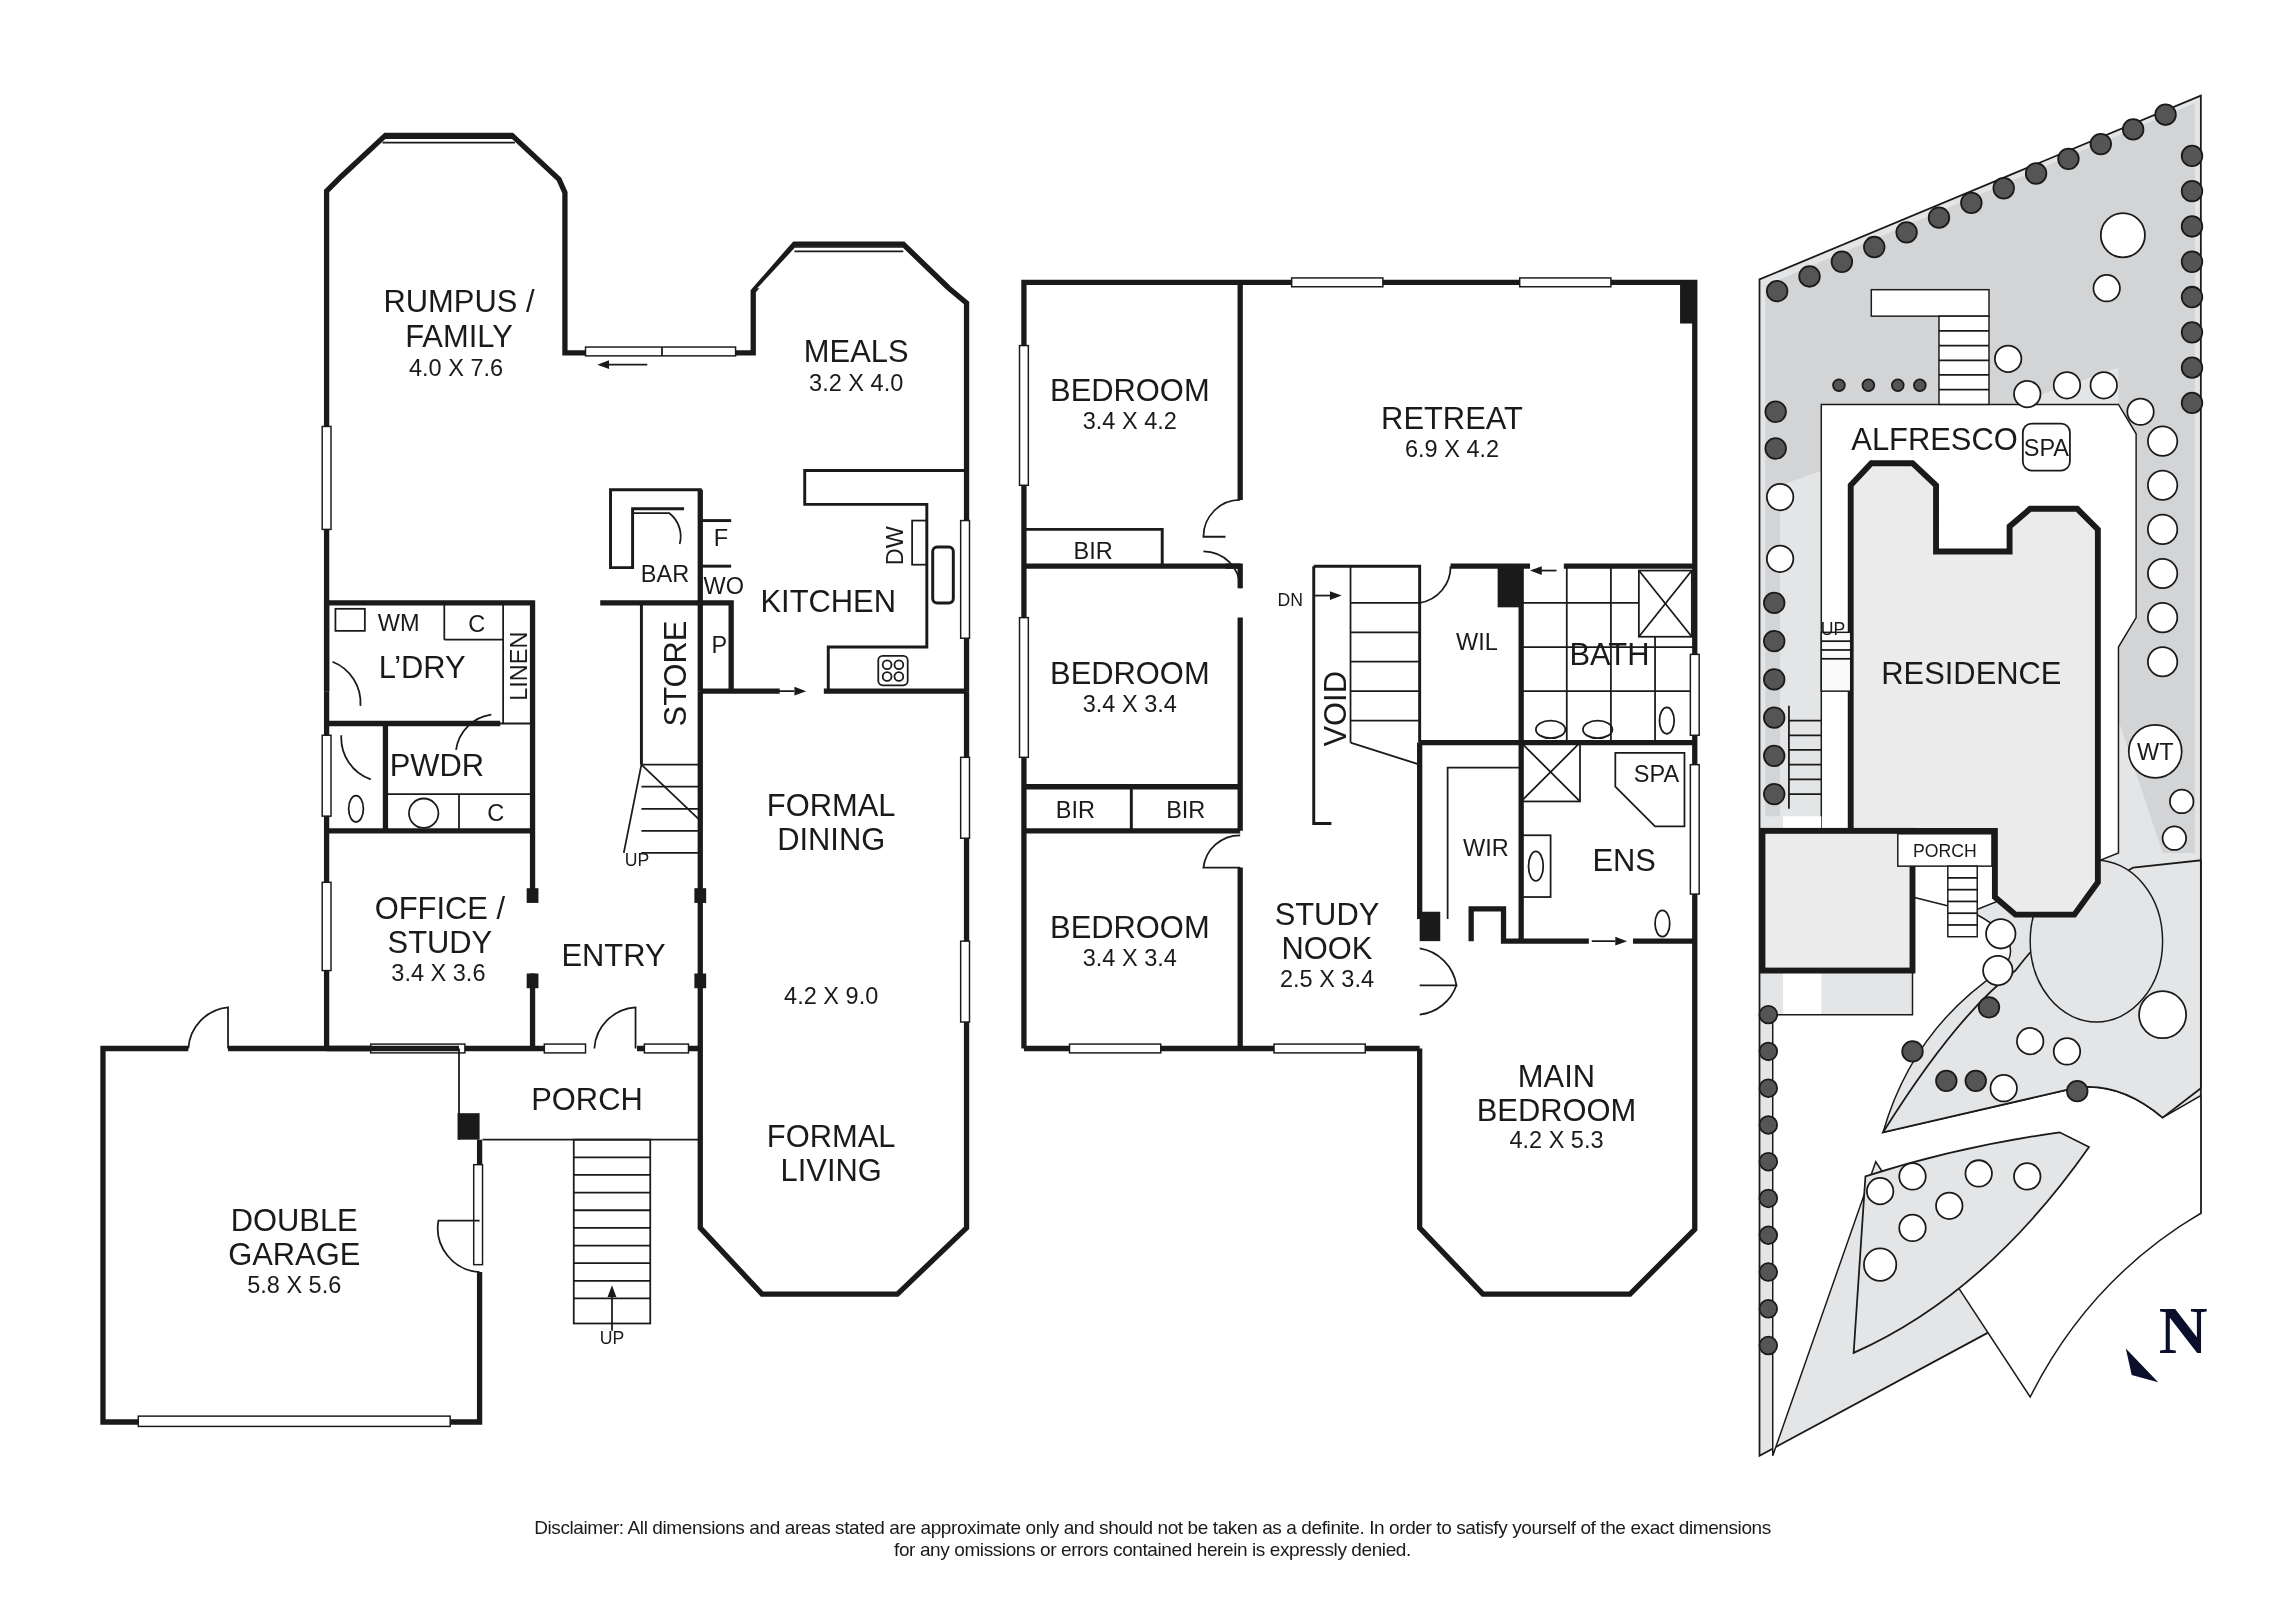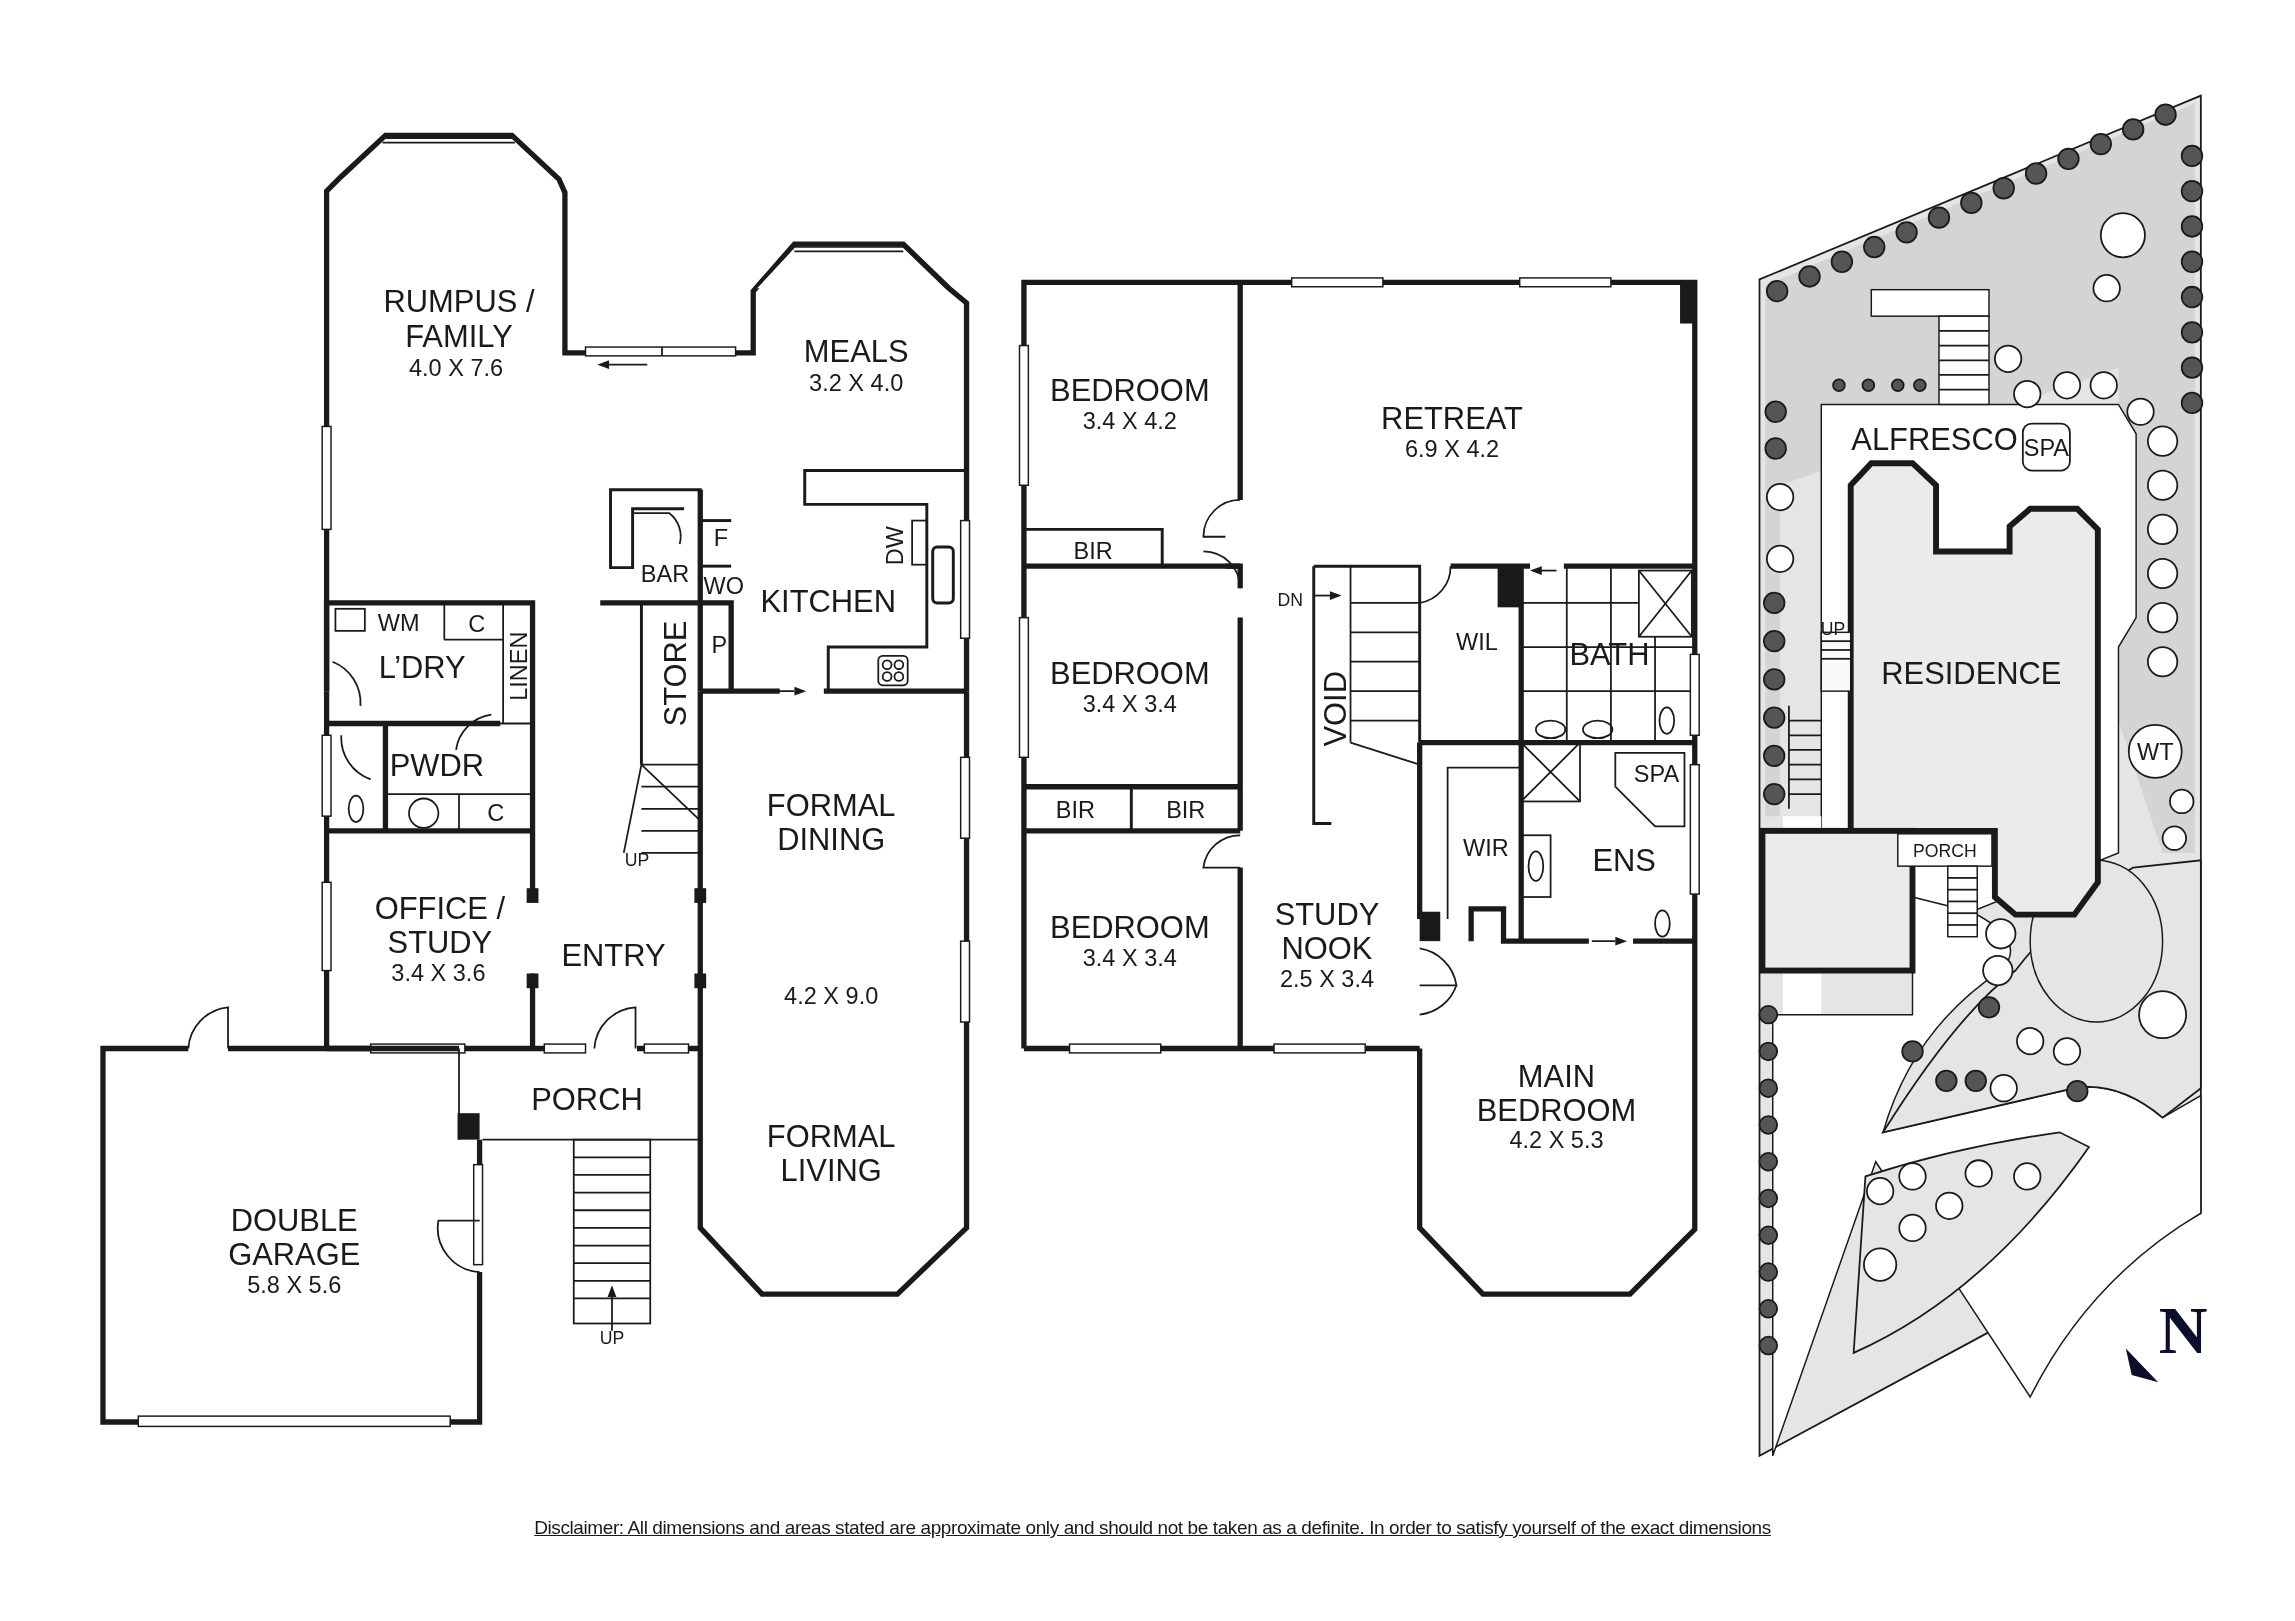--- a/index.html
+++ b/index.html
@@ -13,21 +13,21 @@
   .room{font-size:21px;}
   .dim{font-size:16px;}
   .small{font-size:16px;}
   .tiny{font-size:12px;}
   .site-land{fill:#e4e5e7;stroke:#1a1a1a;stroke-width:1.2;}
   .site-border{fill:#d3d4d6;}
   .res{fill:#ebebeb;stroke:#1a1a1a;stroke-width:4;}
   .tree{fill:#fff;stroke:#1a1a1a;stroke-width:1.2;}
   .treedark{fill:#555;stroke:#1a1a1a;stroke-width:1.2;}
   .solid{fill:#1a1a1a;}
-  #disclaimer{position:absolute;left:367px;top:1517px;width:1571px;text-align:center;font-size:19px;line-height:22px;color:#1a1a1a;letter-spacing:-0.4px;text-decoration:underline;}
+  #disclaimer{position:absolute;left:367px;top:1517px;width:1571px;text-align:center;font-size:19px;line-height:22px;color:#1a1a1a;letter-spacing:-0.4px;}
   #disclaimer .l3{display:block;}
 </style>
 </head>
 <body>
 
 <svg id="plan" viewBox="0 0 1560 1103" preserveAspectRatio="none" xmlns="http://www.w3.org/2000/svg">
 
   <g>
 
     <polyline class="wall" points="222,470 222,130 232,120 262,92 348,92 380,122 384,131 384,240 398,240"></polyline>
@@ -445,14 +445,15 @@
   </g>
 
   <g>
     <text x="1484" y="920" text-anchor="middle" font-family="'Liberation Serif',serif" font-weight="bold" font-size="46" fill="#0b0f2c">N</text>
     <polygon points="1445,917 1449,935 1467,940" fill="#0b0f2c"></polygon>
   </g>
 </svg>
 
 <div id="disclaimer">
   <span class="l3">Disclaimer: All dimensions and areas stated are approximate only and should not be taken as a definite. In order to satisfy yourself of the exact dimensions</span>
+  <span class="l3">for any omissions or errors contained herein is expressly denied.</span>
 </div>
 
 
 </body></html>

